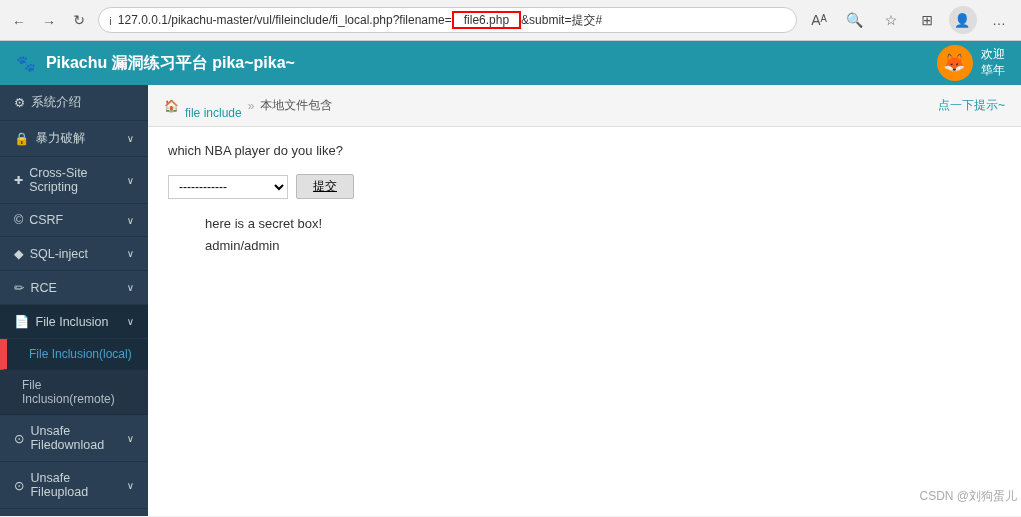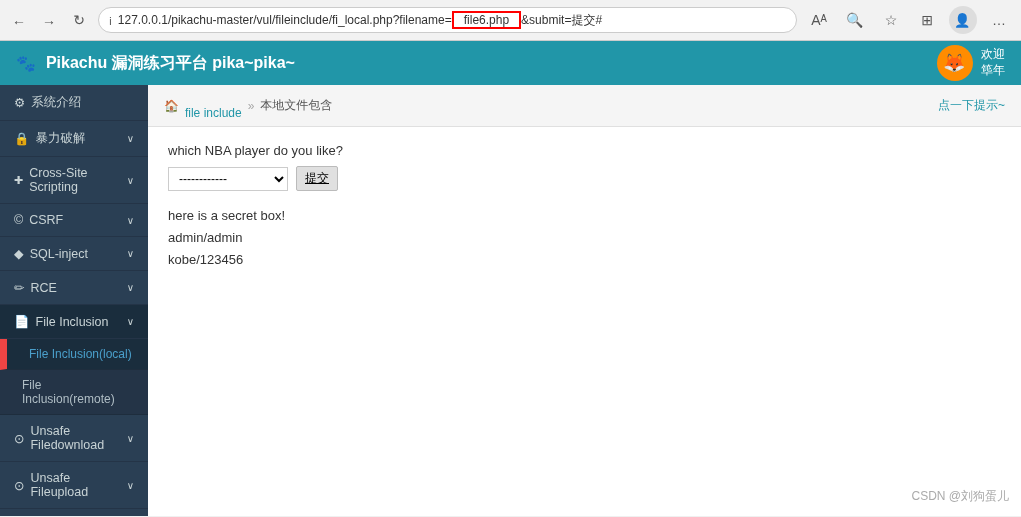--- a/index.html
+++ b/index.html
@@ -177,54 +177,55 @@
       cursor: pointer;
       font-size: 12px;
     }
     .content-area {
       padding: 16px 20px;
       flex: 1;
     }
     .content-question {
       font-size: 13px;
       color: #333;
-      margin-bottom: 8px;
+      margin-bottom: 16px;
     }
     .form-row {
       display: flex;
       align-items: center;
       gap: 8px;
       margin-bottom: 14px;
     }
     .form-select {
       padding: 3px 6px;
       font-size: 12px;
       border: 1px solid #ccc;
       background: white;
       min-width: 120px;
     }
     .form-submit {
       background: #e0e0e0;
       border: 1px solid #bbb;
-      padding: 3px 8px;
+      padding: 3px 16px;
       font-size: 12px;
       cursor: pointer;
       border-radius: 2px;
       text-decoration: underline;
     }
     .secret-box {
       font-size: 13px;
       color: #333;
       line-height: 1.7;
+      margin-left: 37px;
     }
 
     .watermark {
       position: fixed;
       bottom: 12px;
-      right: 12px;
+      right: 4px;
       font-size: 12px;
       color: #aaa;
     }
   </style>
 </head>
 <body>
 
 <div class="browser-chrome">
   <div class="browser-toolbar">
 
@@ -370,20 +371,19 @@
         <div class="content-question">which NBA player do you like?</div>
         <div class="form-row">
           <select class="form-select">
             <option>------------</option>
           </select>
           <button class="form-submit">提交</button>
         </div>
         <div class="secret-box">
           <div>here is a secret box!</div>
           <div>admin/admin</div>
-          <div>kobe/123456</div>
         </div>
       </div>
     </div>
   </div>
 </div>
 
 <div class="watermark">CSDN @刘狗蛋儿</div>
 
 </body></html>

